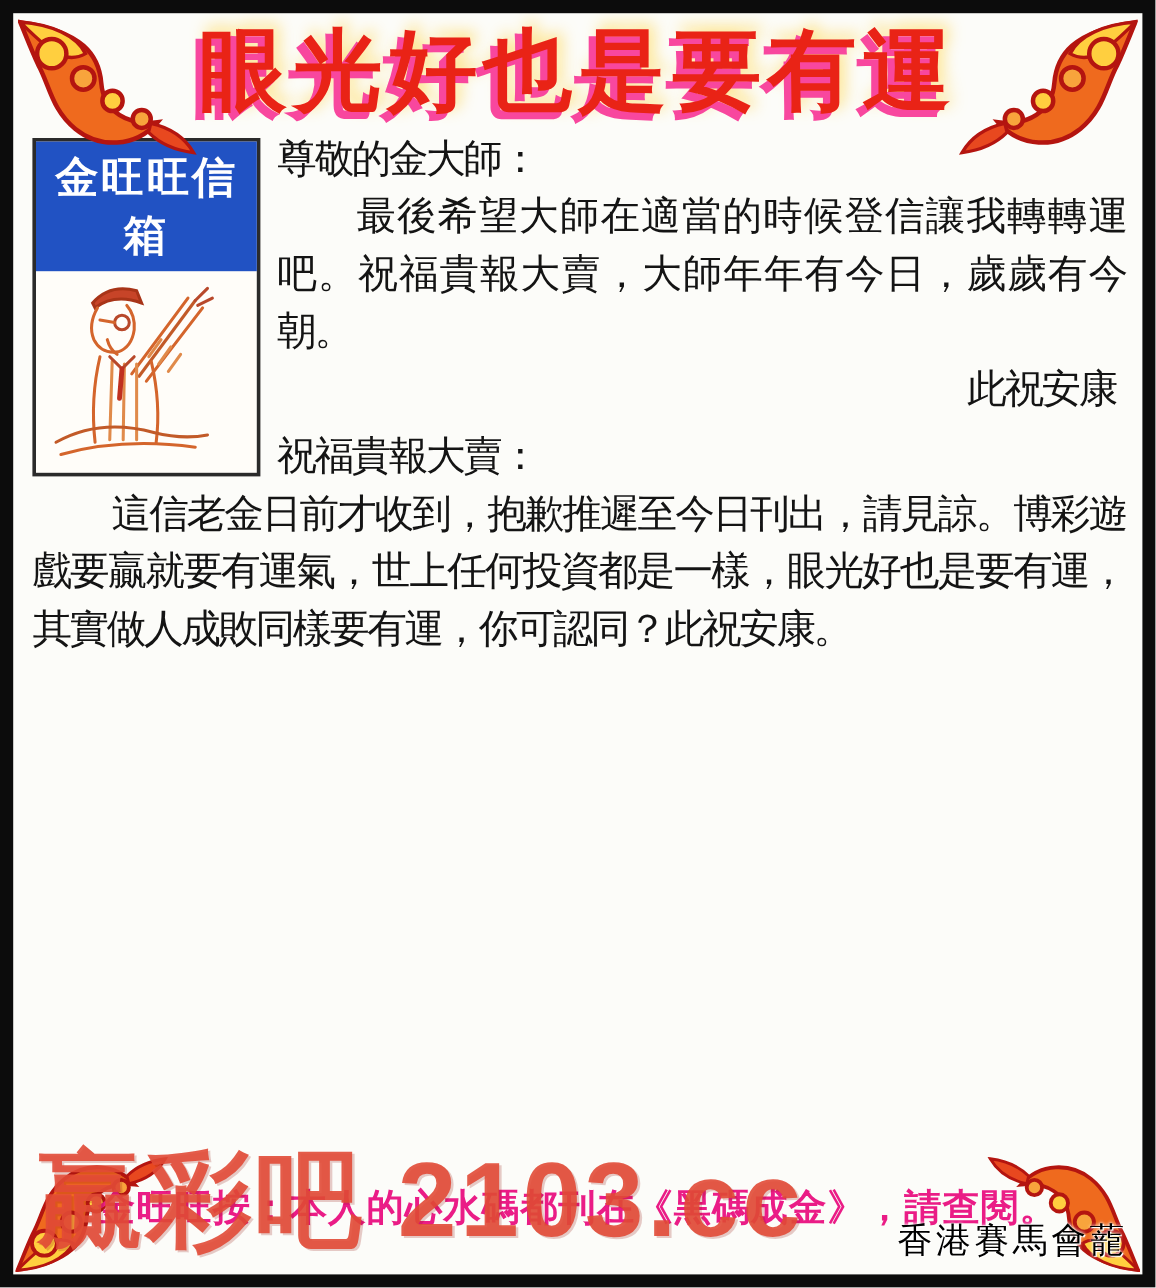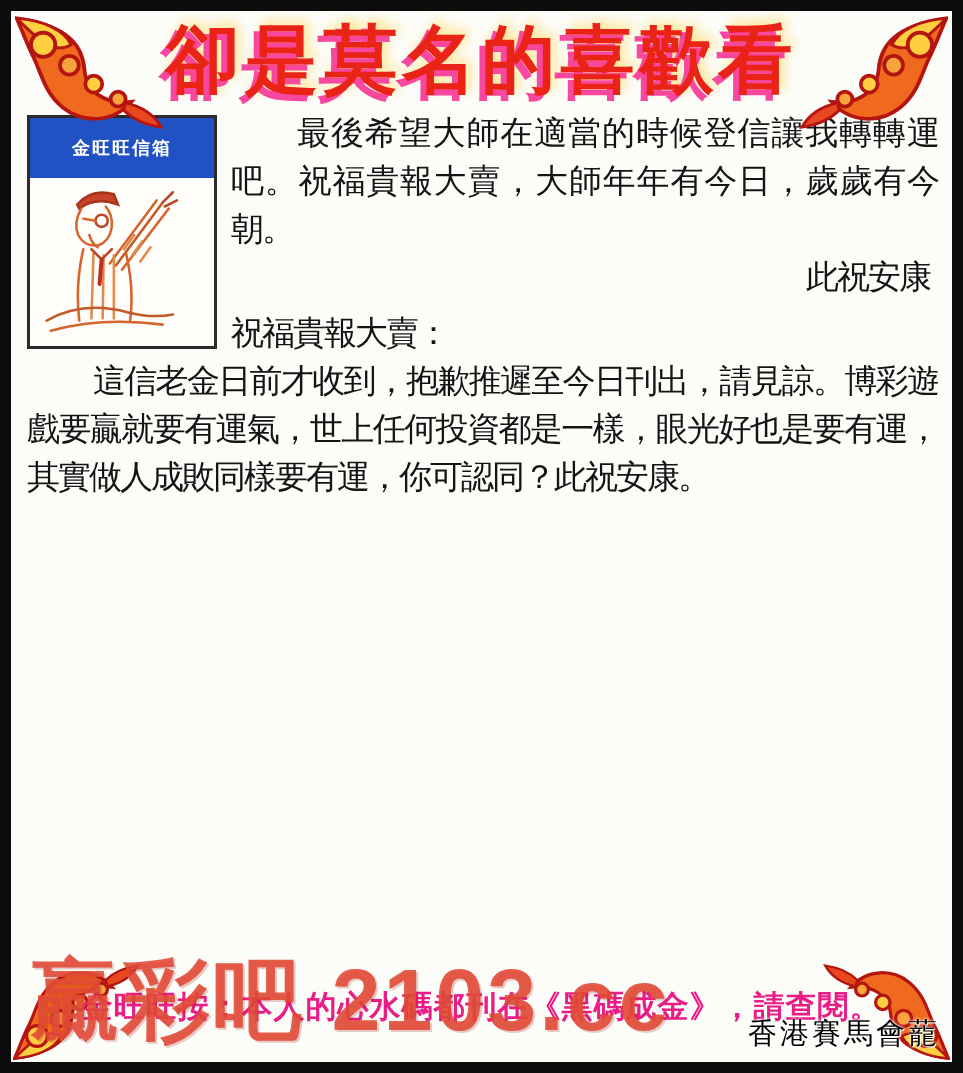--- a/index.html
+++ b/index.html
@@ -34,21 +34,21 @@
   .sig{text-align:right; padding-right:8px;}
   .reply-salutation{margin-top:8px !important;}
   
   .mailbox{
     float:left; width:184px; margin:6px 14px 8px 0;
     border:3px solid #2b2b2b; background:#fffdf9;
   }
   .mailbox-header{
     background:#2152c3; color:#ffffff; text-align:center;
     font-family:"Liberation Sans","DejaVu Sans",sans-serif;
-    font-size:18px; font-weight:bold; letter-spacing:2px; padding:6px 0;
+    font-size:36px; font-weight:bold; letter-spacing:2px; padding:6px 0;
   }
   .mailbox-art{height:168px; overflow:hidden;}
   .mailbox-art svg{display:block; width:100%; height:100%;}
   
   .footer-note{
     position:absolute; left:0; right:0; bottom:34px; z-index:2;
     text-align:center; color:#ea1c86; font-weight:bold;
     font-size:31px; letter-spacing:1px; white-space:nowrap;margin-top:12px;
   }
   .watermark{
@@ -108,21 +108,21 @@
       <path d="M2,2 C58,10 72,32 74,56 C76,82 98,94 124,91 C104,114 72,114 51,97 C30,80 28,58 18,40 C12,27 7,14 2,2 Z" fill="#ef6a1e" stroke="#b41510" stroke-width="4"></path>
       <path d="M2,2 C30,4 52,14 60,30 C50,36 36,34 26,24 C16,16 8,8 2,2 Z" fill="#ffcf3f" stroke="#b41510" stroke-width="3"></path>
       <circle cx="30" cy="30" r="13" fill="#ffcf3f" stroke="#b41510" stroke-width="4"></circle>
       <circle cx="58" cy="52" r="10" fill="#f8a43c" stroke="#b41510" stroke-width="4"></circle>
       <circle cx="84" cy="72" r="9" fill="#ffcf3f" stroke="#b41510" stroke-width="4"></circle>
       <circle cx="110" cy="88" r="8" fill="#f8a43c" stroke="#b41510" stroke-width="4"></circle>
       <path d="M118,92 C136,96 148,104 156,118 C140,116 126,110 116,100 Z" fill="#e8481f" stroke="#b41510" stroke-width="3"></path>
     </svg>
   </div>
 
-  <h1 class="title">卻是莫名的喜歡看</h1>
+  <h1 class="title">眼光好也是要有運</h1>
 
   <div class="content">
 
     <div class="mailbox">
       <div class="mailbox-header">金旺旺信箱</div>
       <div class="mailbox-art">
         <svg viewBox="0 0 180 165">
           <g fill="none" stroke="#d4652c" stroke-width="2.5" stroke-linecap="round">
 
             <path d="M46,26 Q60,10 82,16 L86,26 Q64,18 48,30 Z" fill="#c74428" stroke="#a83418"></path>
@@ -147,20 +147,21 @@
             <path d="M60,70 L70,80 L80,70" stroke="#b8482a"></path>
             <path d="M70,80 L68,104" stroke="#c03020" stroke-width="4"></path>
 
             <path d="M16,140 Q52,120 96,132 Q120,138 140,134" stroke="#c25a28"></path>
             <path d="M20,150 Q70,136 130,144" stroke="#d4652c"></path>
           </g>
         </svg>
       </div>
     </div>
 
+    <p class="salutation">尊敬的金大師：</p>
     <p class="indent">最後希望大師在適當的時候登信讓我轉轉運吧。祝福貴報大賣，大師年年有今日，歲歲有今朝。</p>
     <p class="sig">此祝安康</p>
 
     <p class="reply-salutation">祝福貴報大賣：</p>
     <p class="indent">這信老金日前才收到，抱歉推遲至今日刊出，請見諒。博彩遊戲要贏就要有運氣，世上任何投資都是一樣，眼光好也是要有運，其實做人成敗同樣要有運，你可認同？此祝安康。</p>
 
   </div>
 
   <div class="footer-note">金旺旺按：本人的心水碼都刊在《黑碼成金》，請查閱。</div>
   <div class="watermark">贏彩吧 2103.cc</div>

